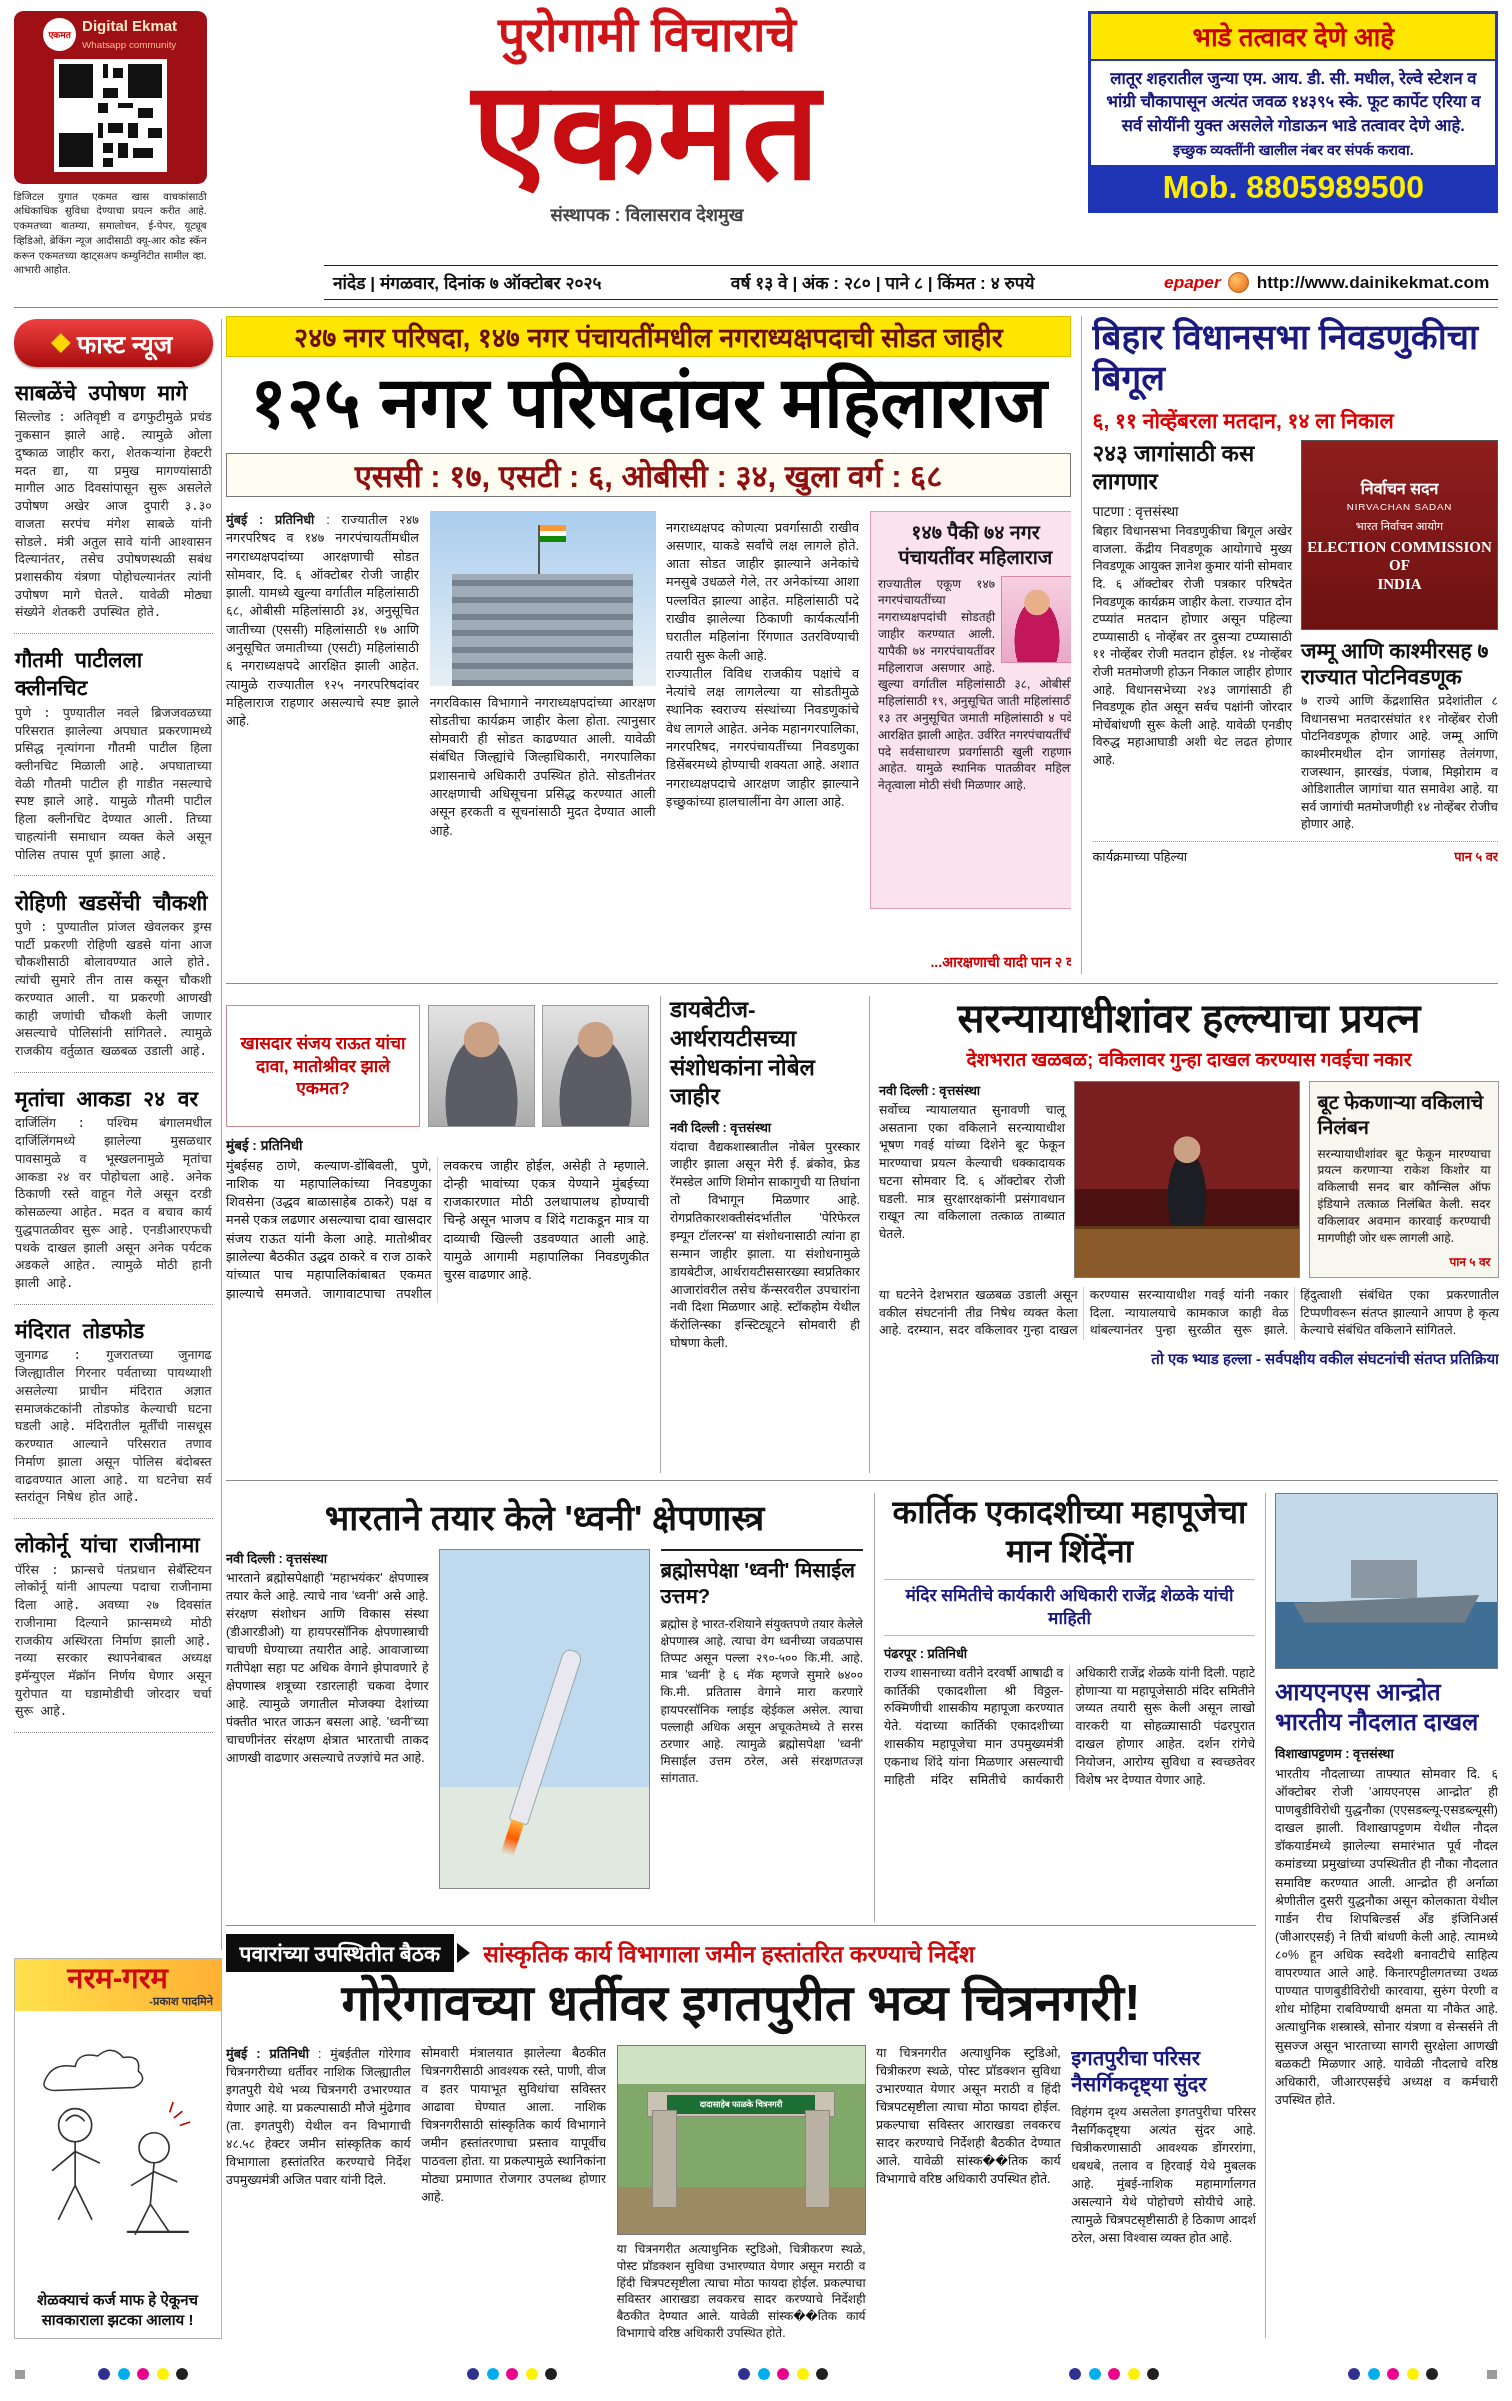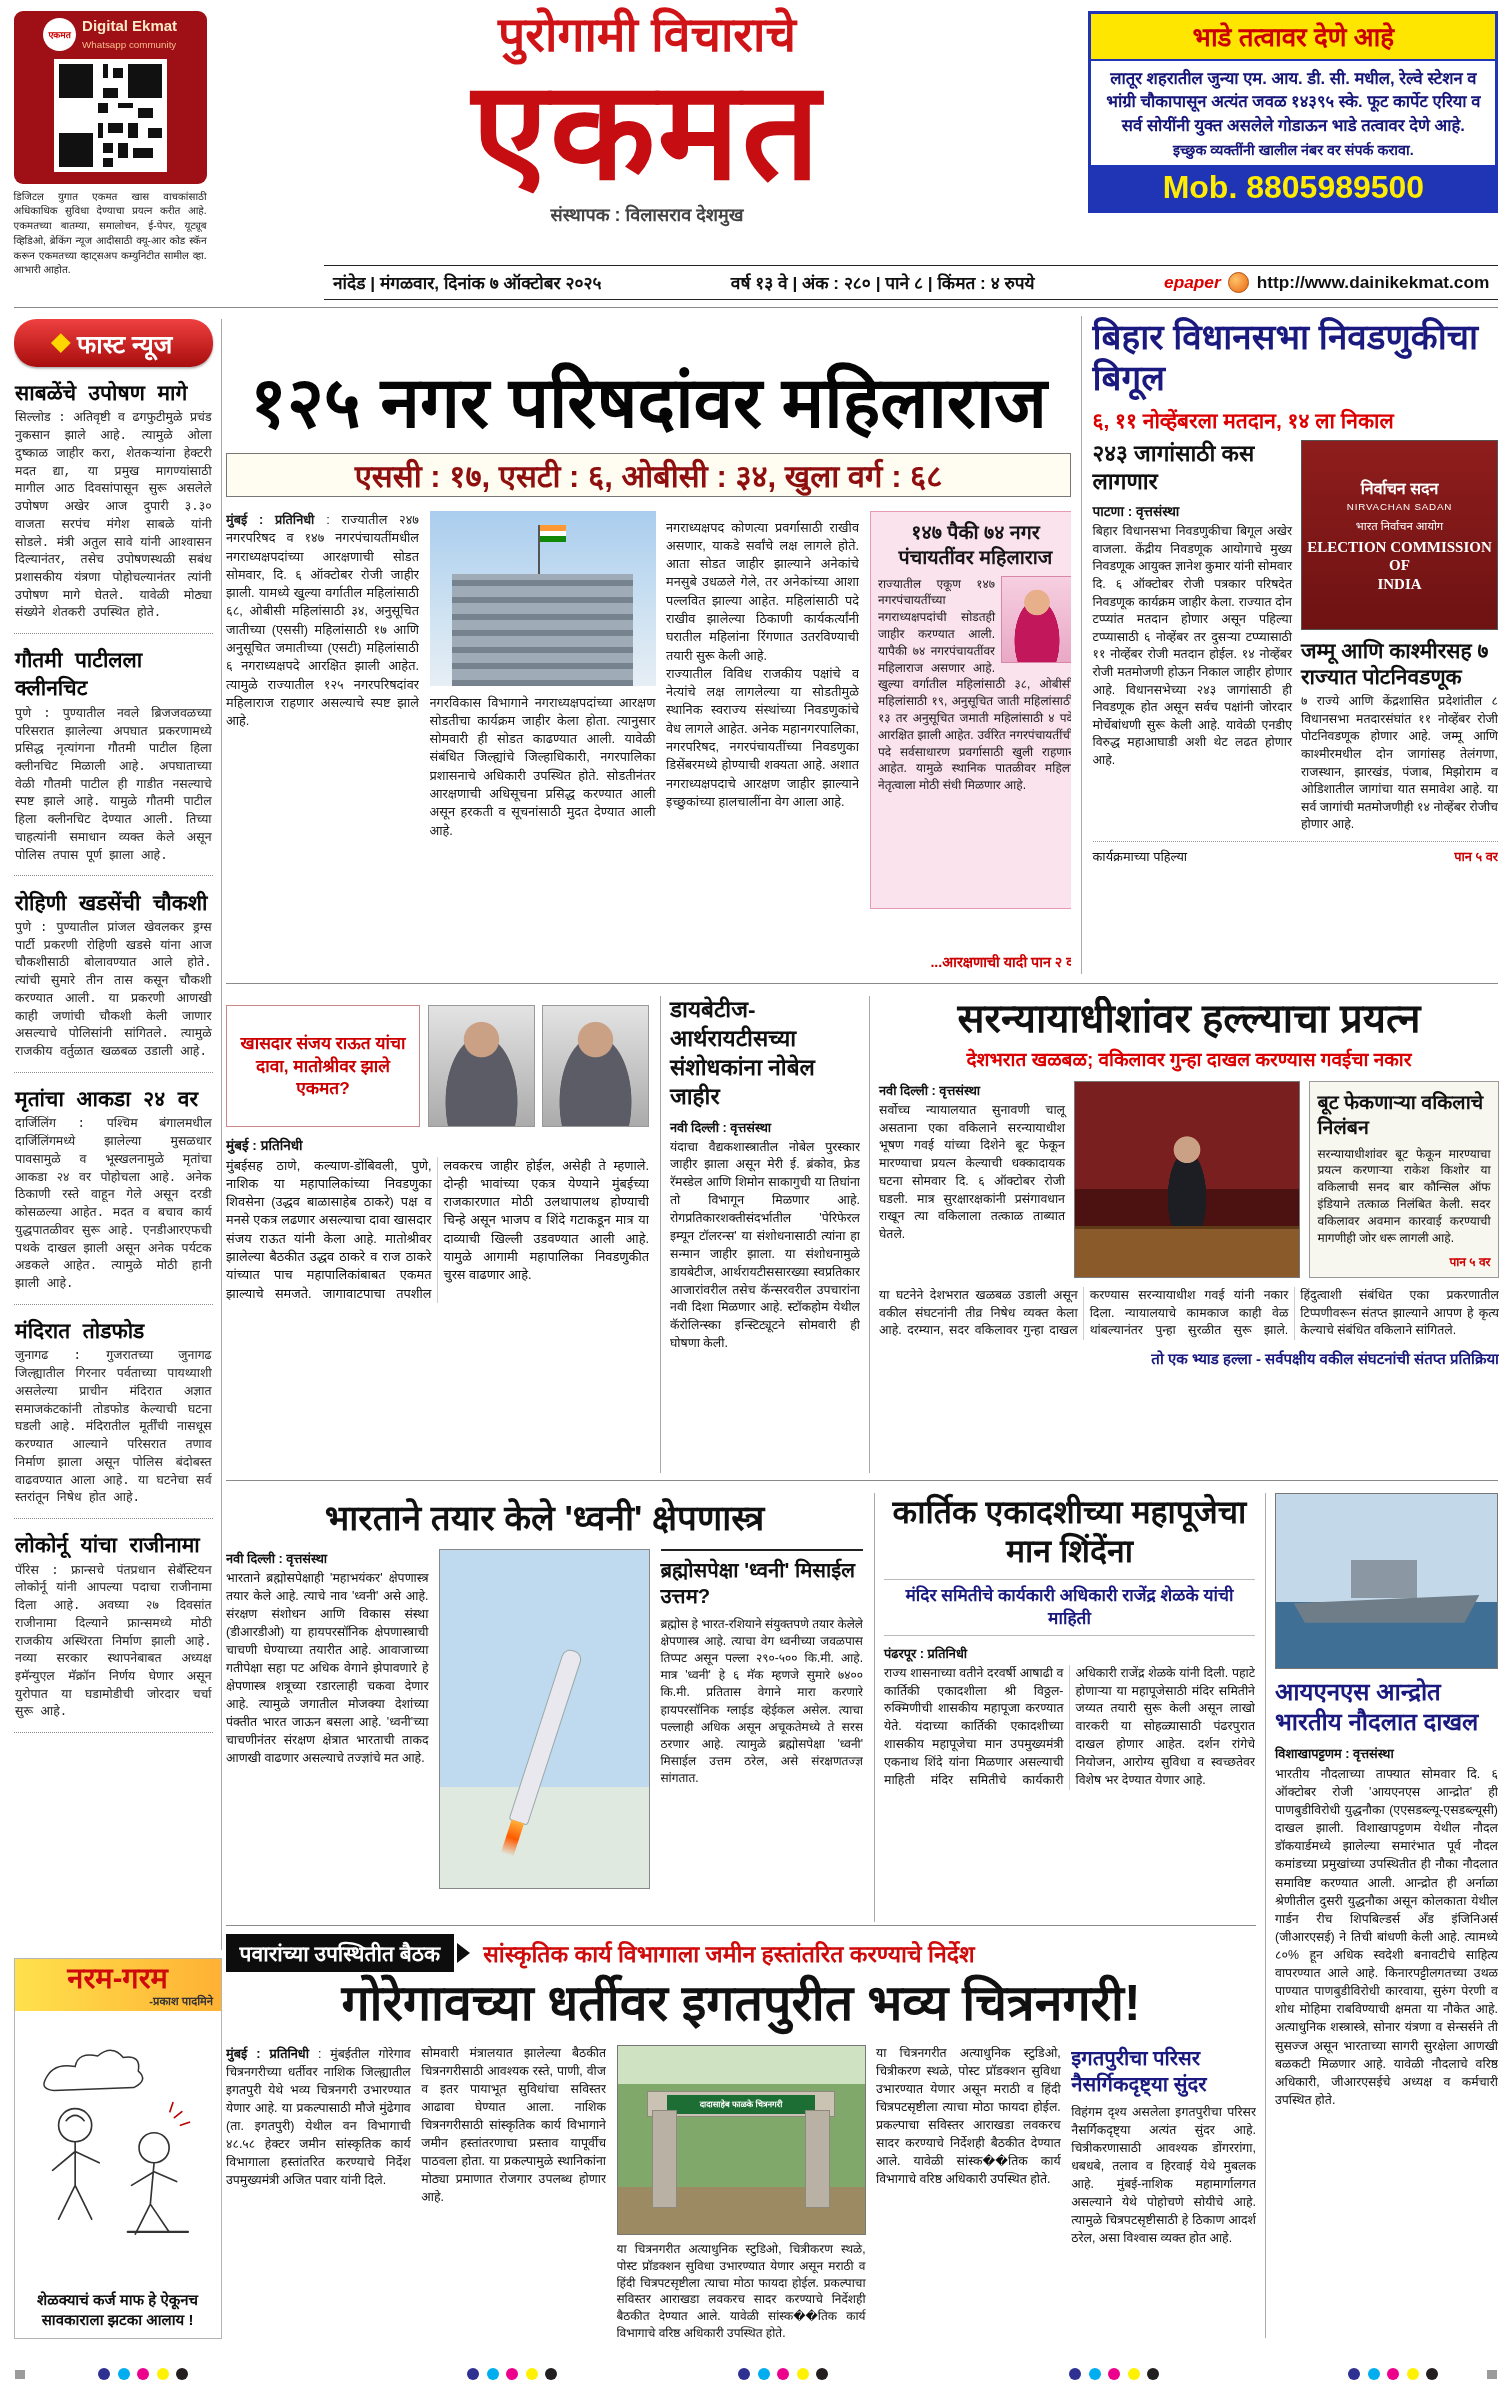--- a/index.html
+++ b/index.html
@@ -94,21 +94,21 @@
   .lead-more { position:absolute; right:0; bottom:0; width:212px; text-align:right; color:#c00;
                font-weight:900; font-size:14.3px; background:#fff; padding:3px 1.5px; }
 
   
   .bihar { position:absolute; left:1081px; top:316px; width:417px; height:658px;
            border-left:0.8px solid #aaa; padding-left:10.5px; overflow:hidden; }
   .bihar-headline { font-size:35px; font-weight:900; color:#19197f; line-height:1.18; }
   .bihar-deck { font-size:21px; font-weight:900; color:#d00; margin:7.5px 0 6px; }
   .bihar-grid { display:grid; grid-template-columns:1fr 197px; gap:9px; }
   .bihar-subhead { font-size:22.6px; font-weight:900; line-height:1.25; margin-bottom:4.5px; }
-  .bihar-date { font-weight:700; font-size:13.6px; margin-bottom:3px; }
+  .bihar-date { font-weight:400; font-size:13.6px; margin-bottom:3px; }
   .bihar-body { font-size:12.4px; line-height:1.42; }
   .photo-ec { height:190px; background:linear-gradient(180deg,#8f1d1d,#6e1212); border:0.8px solid #555;
               display:flex; flex-direction:column; align-items:center; justify-content:center; gap:1.5px;
               color:#fff; text-align:center; padding:4.5px; }
   .ec-l0 { font-size:16px; font-weight:800; }
   .ec-l1 { font-size:9.8px; letter-spacing:0.8px; }
   .ec-l2 { font-size:11.3px; margin-top:4.5px; }
   .ec-l3 { font-size:15px; font-weight:800; font-family:"Liberation Serif", serif; margin-top:4.5px;}
   .ec-l4, .ec-l5 { font-size:15px; font-weight:800; font-family:"Liberation Serif", serif; }
   .bihar-sub-headline { font-size:21px; font-weight:900; line-height:1.25; margin:7.5px 0 3px; }
@@ -314,20 +314,21 @@
           <path d="M185 170 L180 225 M185 182 L155 200 M185 182 L215 195 M180 225 L160 265 M180 225 L205 262"></path>
           <path d="M150 262 L230 262" stroke-width="3"></path>
           <path d="M40 60 q10 -24 40 -18 q4 -20 30 -14 q20 -16 34 2 q24 -4 20 18 q14 12 -6 22 L52 74 q-18 -2 -12 -14" stroke-width="2"></path>
           <path d="M212 110 l10 -8 M220 120 l12 -4 M206 102 l4 -12" stroke="#b00"></path>
         </g>
       </svg>
     </div>
     <div class="cartoon-caption">शेळक्याचं कर्ज माफ हे ऐकूनच सावकाराला झटका आलाय !</div>
   </div>
 
+  <div class="lead-kicker">२४७ नगर परिषदा, १४७ नगर पंचायतींमधील नगराध्यक्षपदाची सोडत जाहीर</div>
   <h1 class="lead-headline">१२५ नगर परिषदांवर महिलाराज</h1>
   <div class="lead-deck">एससी : १७, एसटी : ६, ओबीसी : ३४, खुला वर्ग : ६८</div>
 
   <div class="lead-body">
     <div class="lead-col j">
       <span class="dl">मुंबई : प्रतिनिधी</span> :
       <span>राज्यातील २४७ नगरपरिषद व १४७ नगरपंचायतींमधील नगराध्यक्षपदांच्या आरक्षणाची सोडत सोमवार, दि. ६ ऑक्टोबर रोजी जाहीर झाली. यामध्ये खुल्या वर्गातील महिलांसाठी ६८, ओबीसी महिलांसाठी ३४, अनुसूचित जातीच्या (एससी) महिलांसाठी १७ आणि अनुसूचित जमातीच्या (एसटी) महिलांसाठी ६ नगराध्यक्षपदे आरक्षित झाली आहेत. त्यामुळे राज्यातील १२५ नगरपरिषदांवर महिलाराज राहणार असल्याचे स्पष्ट झाले आहे.</span>
     </div>
     <div class="lead-col j">
       <div class="photo-building">

